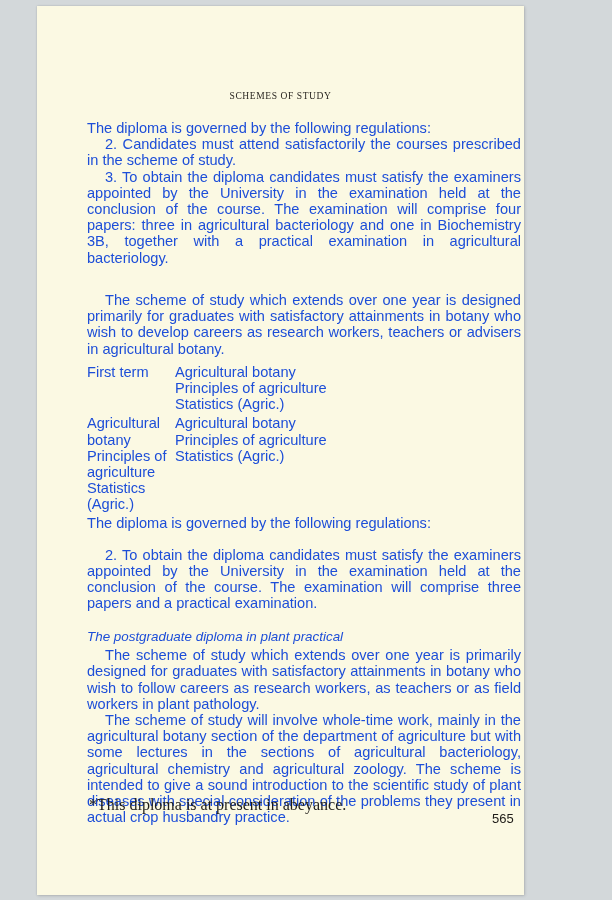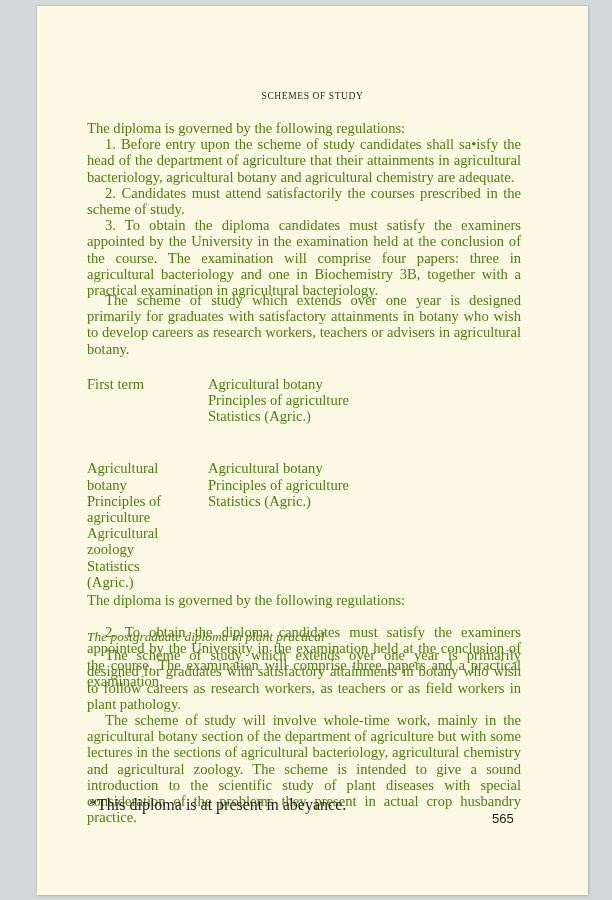--- a/index.html
+++ b/index.html
@@ -6,30 +6,30 @@
     body {
       width: 612px; height: 900px;
       background: #d3d8da;
       position: relative;
       overflow: hidden;
       font-family: "DejaVu Serif", "Liberation Serif", serif;
     }
     .page {
       position: absolute;
       left: 37px; top: 6px;
-      width: 551px; height: 889px;
+      width: 487px; height: 889px;
       background: #fbf9e3;
       box-shadow: 0 0 2px rgba(0,0,0,0.15), 1px 1px 3px rgba(0,0,0,0.12);
       color: #1e1c18;
     }
     .text {
-      font-family: Liberation Serif, serif;
+      font-family: Liberation Sans, sans-serif;
       font-size: 14.6px;
       line-height: 16.2px;
-      color: #4d7c0f;
+      color: #1d4ed8;
     }
     .header {
       position: absolute;
       top: 85px; left: 0; width: 100%;
       text-align: center;
       font-family: "Liberation Serif", serif;
       font-size: 9.5px;
       letter-spacing: 0.6px;
       color: #2a2722;
     }
@@ -59,39 +59,37 @@
   </style>
 </head>
 <body>
 
 <div class="page">
 
   <div class="header">SCHEMES OF STUDY</div>
 
   <div class="block text" style="top:114px;">
     <p>The diploma is governed by the following regulations:</p>
-    <p class="indent">1. Before entry upon the scheme of study candidates shall sa•isfy the head of the department of agriculture that their attainments in agricultural bacteriology, agricultural botany and agricultural chemistry are adequate.</p>
     <p class="indent">2. Candidates must attend satisfactorily the courses prescribed in the scheme of study.</p>
     <p class="indent">3. To obtain the diploma candidates must satisfy the examiners appointed by the University in the examination held at the conclusion of the course. The examination will comprise four papers: three in agricultural bacteriology and one in Biochemistry 3B, together with a practical examination in agricultural bacteriology.</p>
   </div>
 
   <div class="block text" style="top:286px;">
     <p class="indent">The scheme of study which extends over one year is designed primarily for graduates with satisfactory attainments in botany who wish to develop careers as research workers, teachers or advisers in agricultural botany.</p>
 
-    <div class="terms" style="margin-top:19px;gap:33px;">
+    <div class="terms" style="margin-top:7px;">
       <div class="term-label">First term</div>
       <div class="term-subjects">
         <div>Agricultural botany</div>
         <div>Principles of agriculture</div>
         <div>Statistics (Agric.)</div>
       </div>
       <div class="term-subjects" style="margin-top:3px;">
         <div>Agricultural botany</div>
         <div>Principles of agriculture</div>
-        <div>Agricultural zoology</div>
         <div>Statistics (Agric.)</div>
       </div>
       <div class="term-subjects" style="margin-top:3px;">
         <div>Agricultural botany</div>
         <div>Principles of agriculture</div>
         <div>Statistics (Agric.)</div>
       </div>
     </div>
 
     <p style="margin-top:2px;">The diploma is governed by the following regulations:</p>

